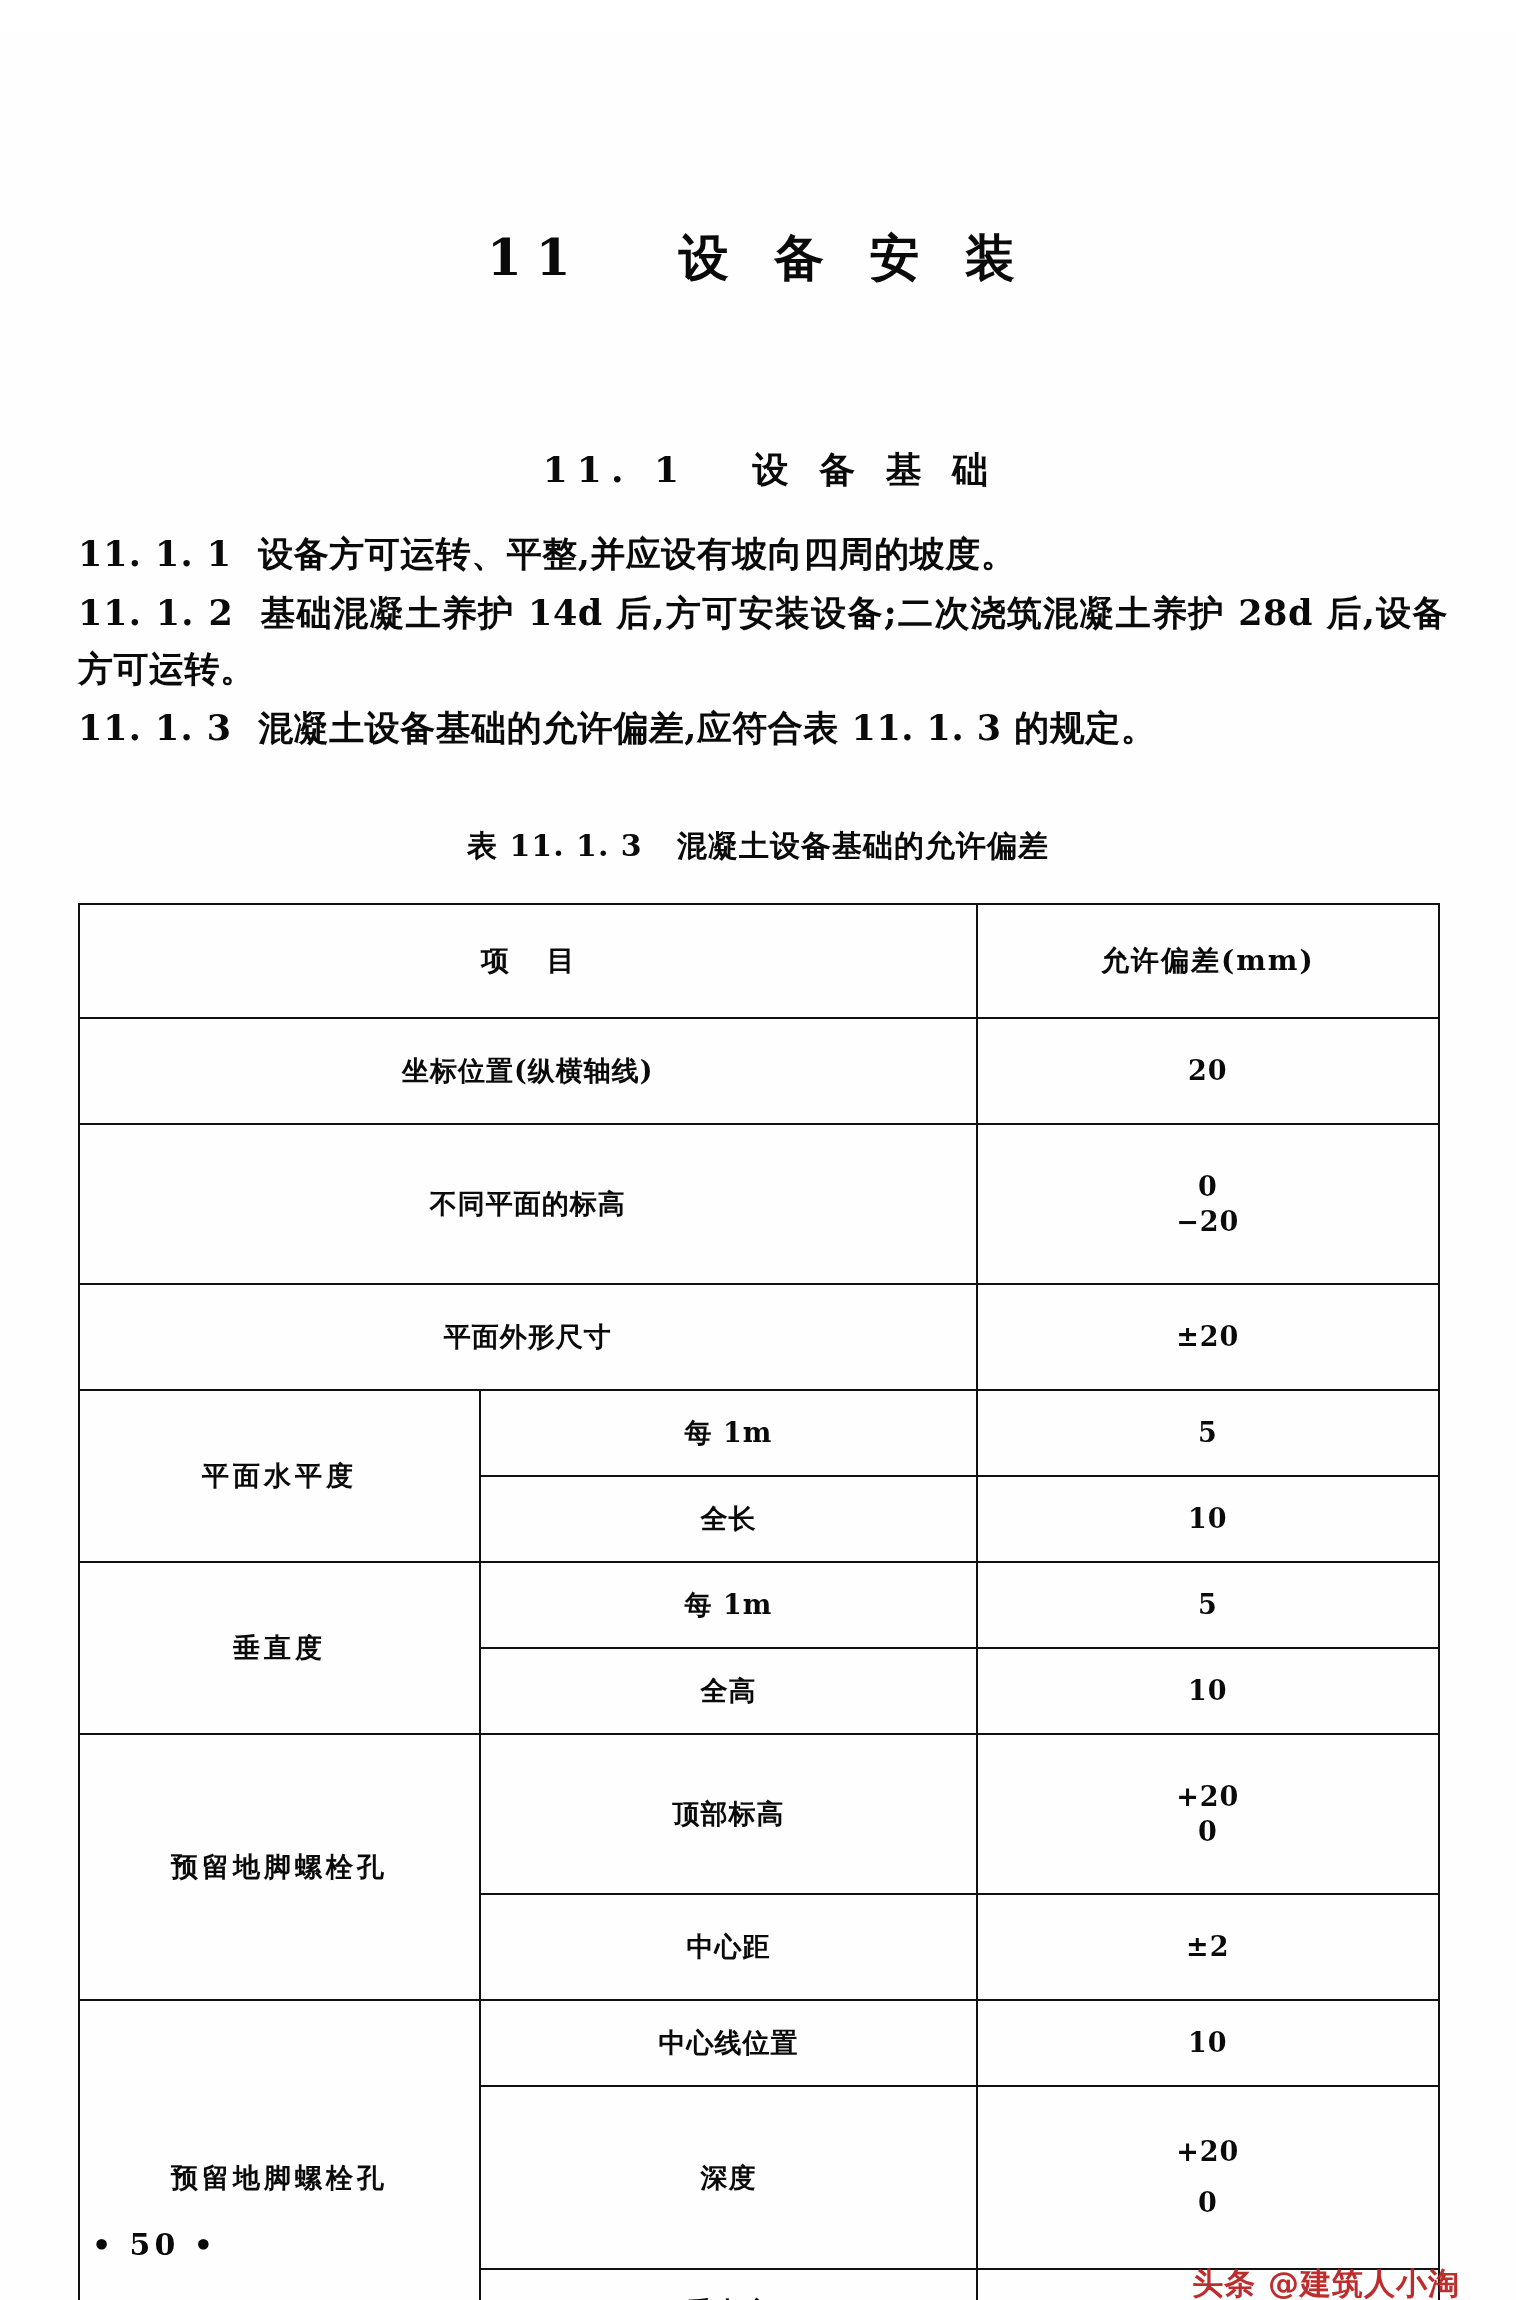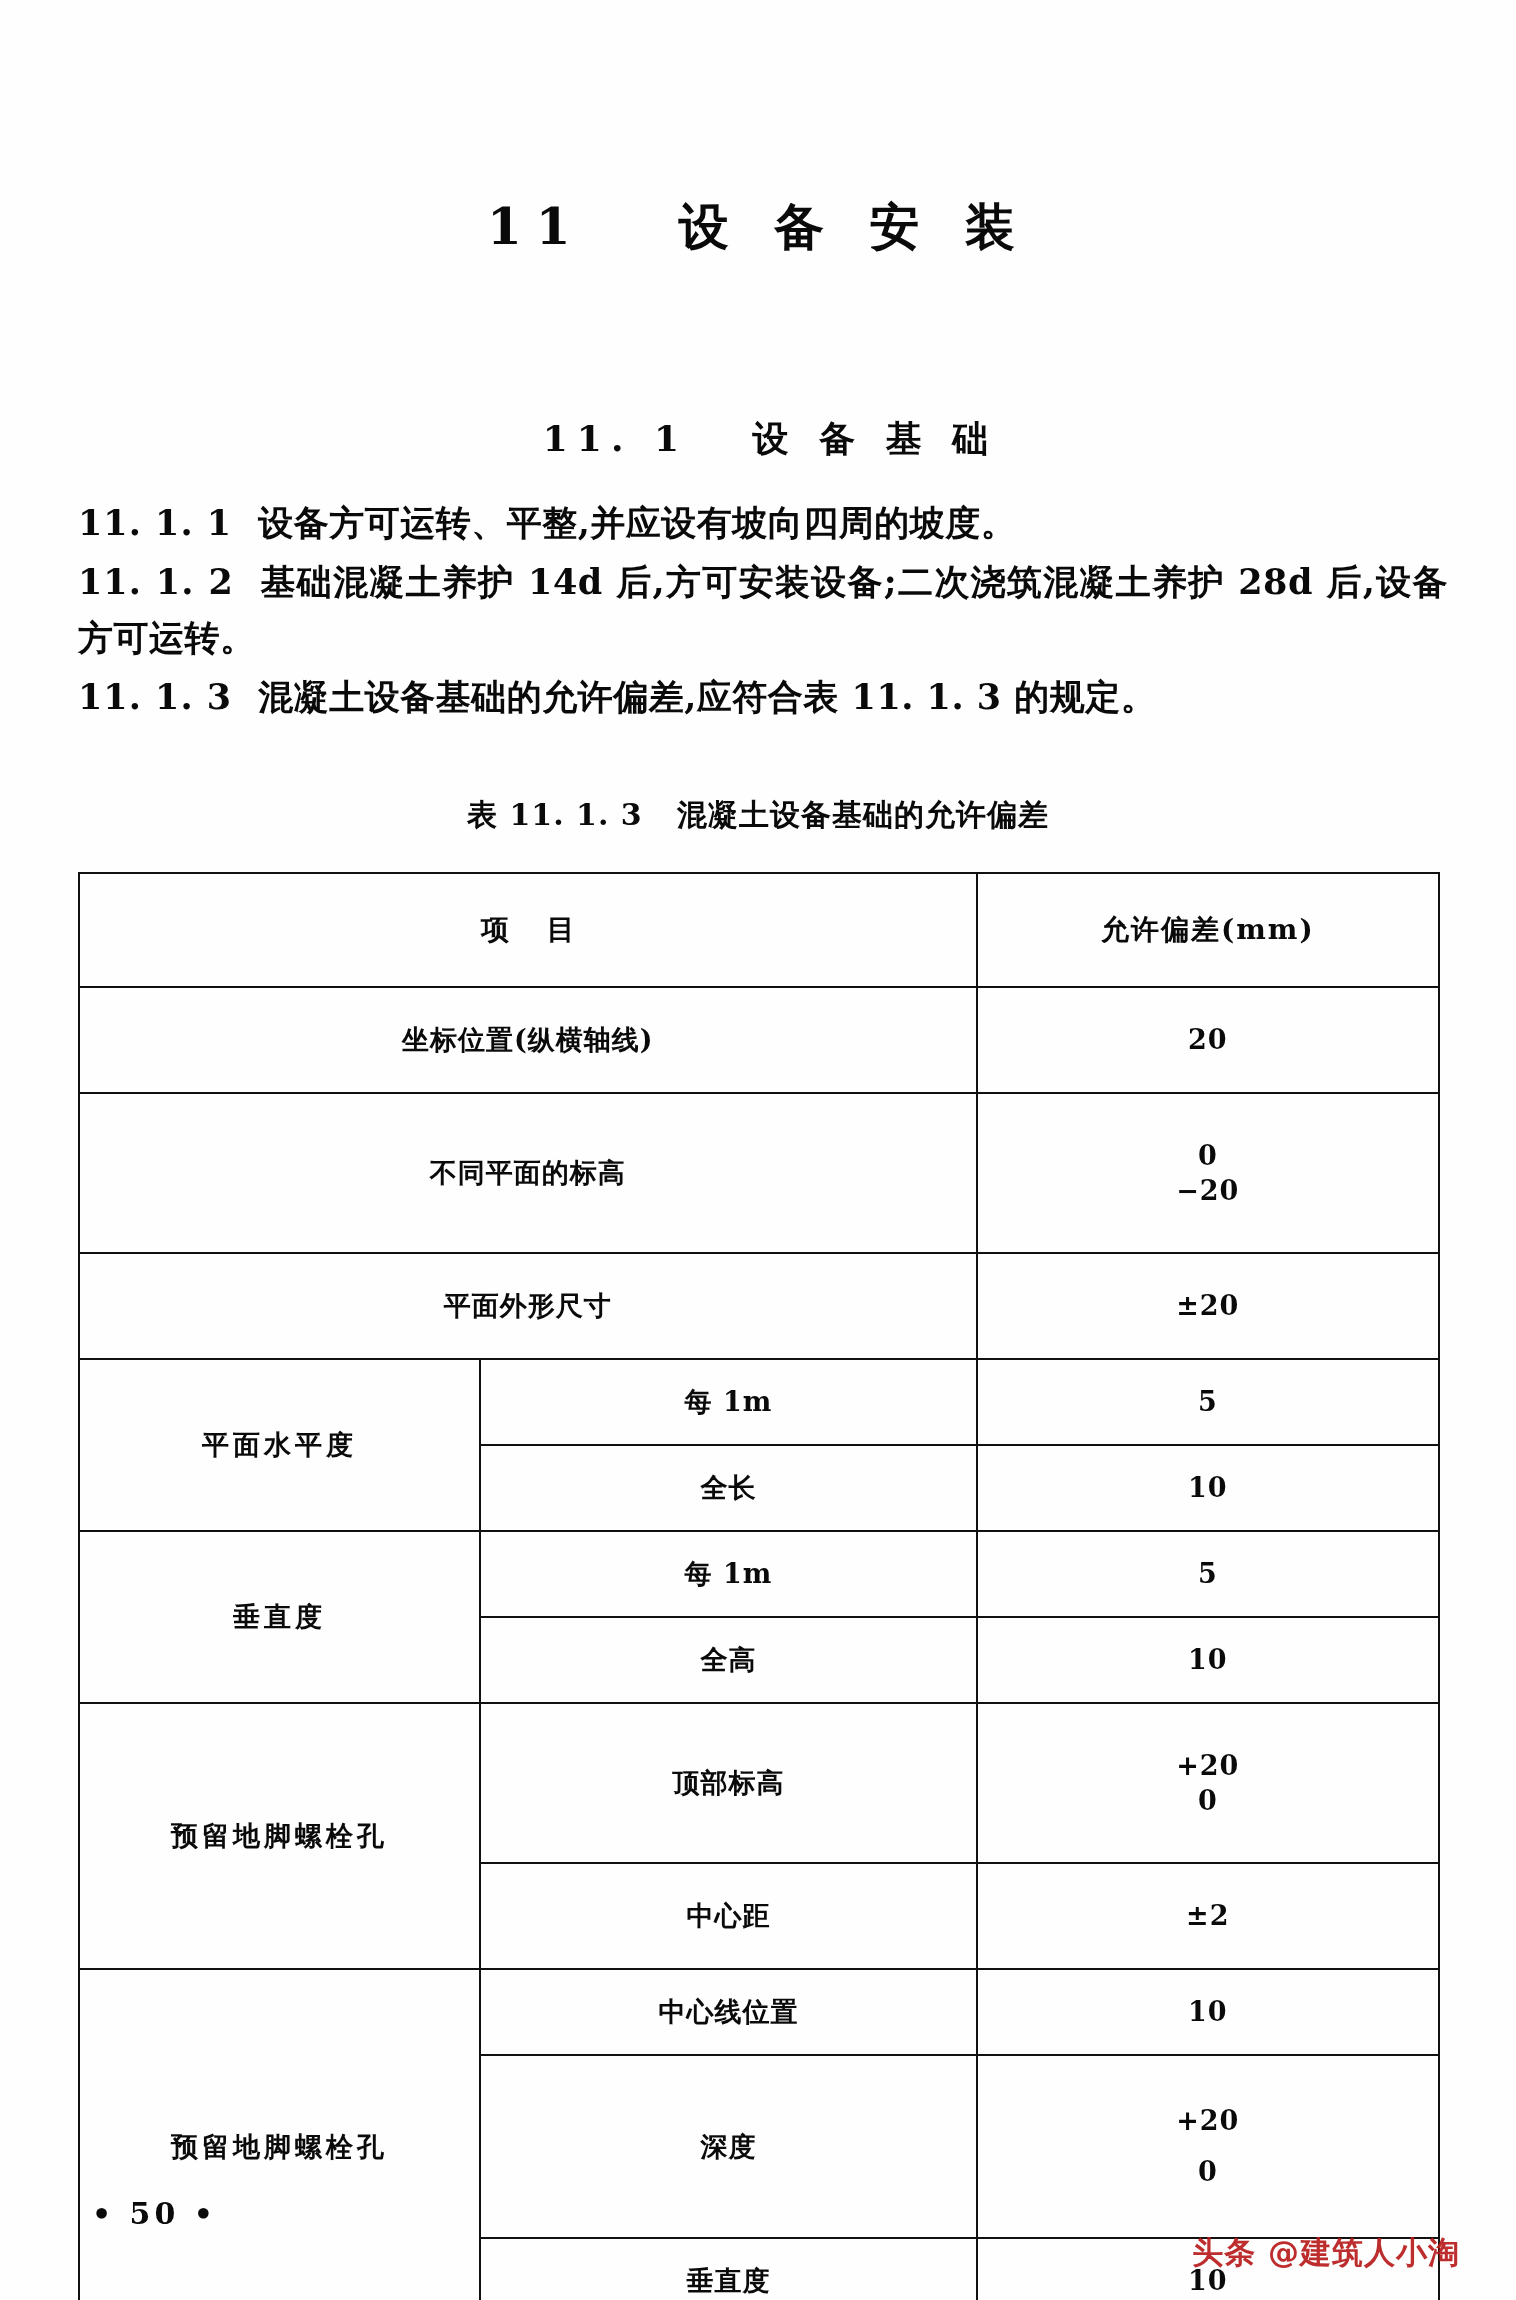--- a/index.html
+++ b/index.html
@@ -13,20 +13,21 @@
     position: relative;
     font-family: "DejaVu Sans", sans-serif;
     color: #0a0a0a;
     overflow: hidden;
   }
 
   .page {
     position: absolute;
     inset: 0;
     background: #fefefe;
+    margin-top: 31px;
   }
 
   
   .chapter-title {
     position: absolute;
     top: 160px;
     left: 0;
     width: 100%;
     text-align: center;
     font-size: 50px;

